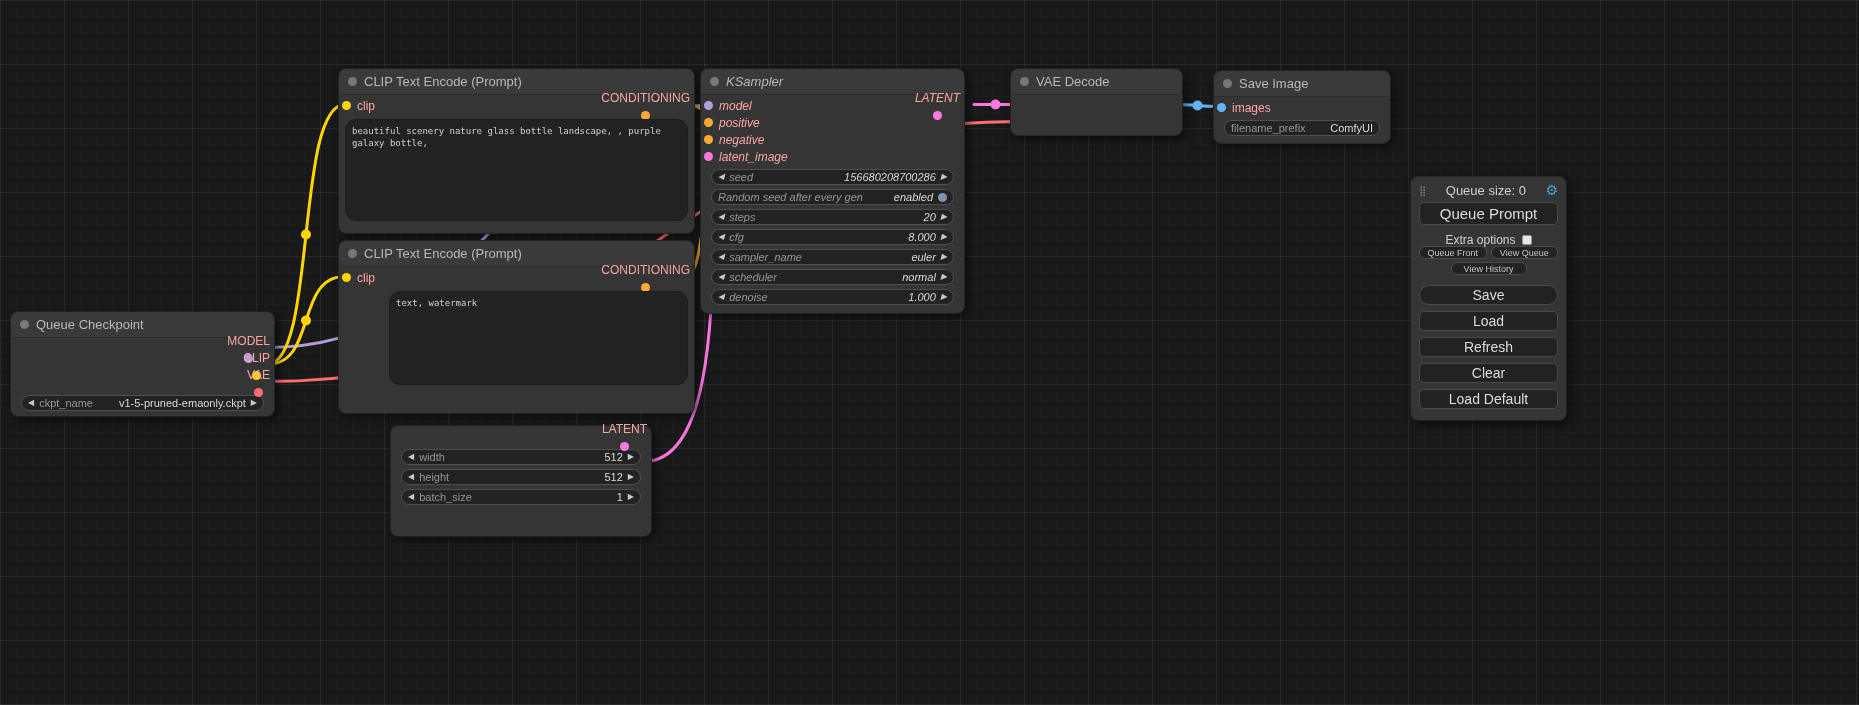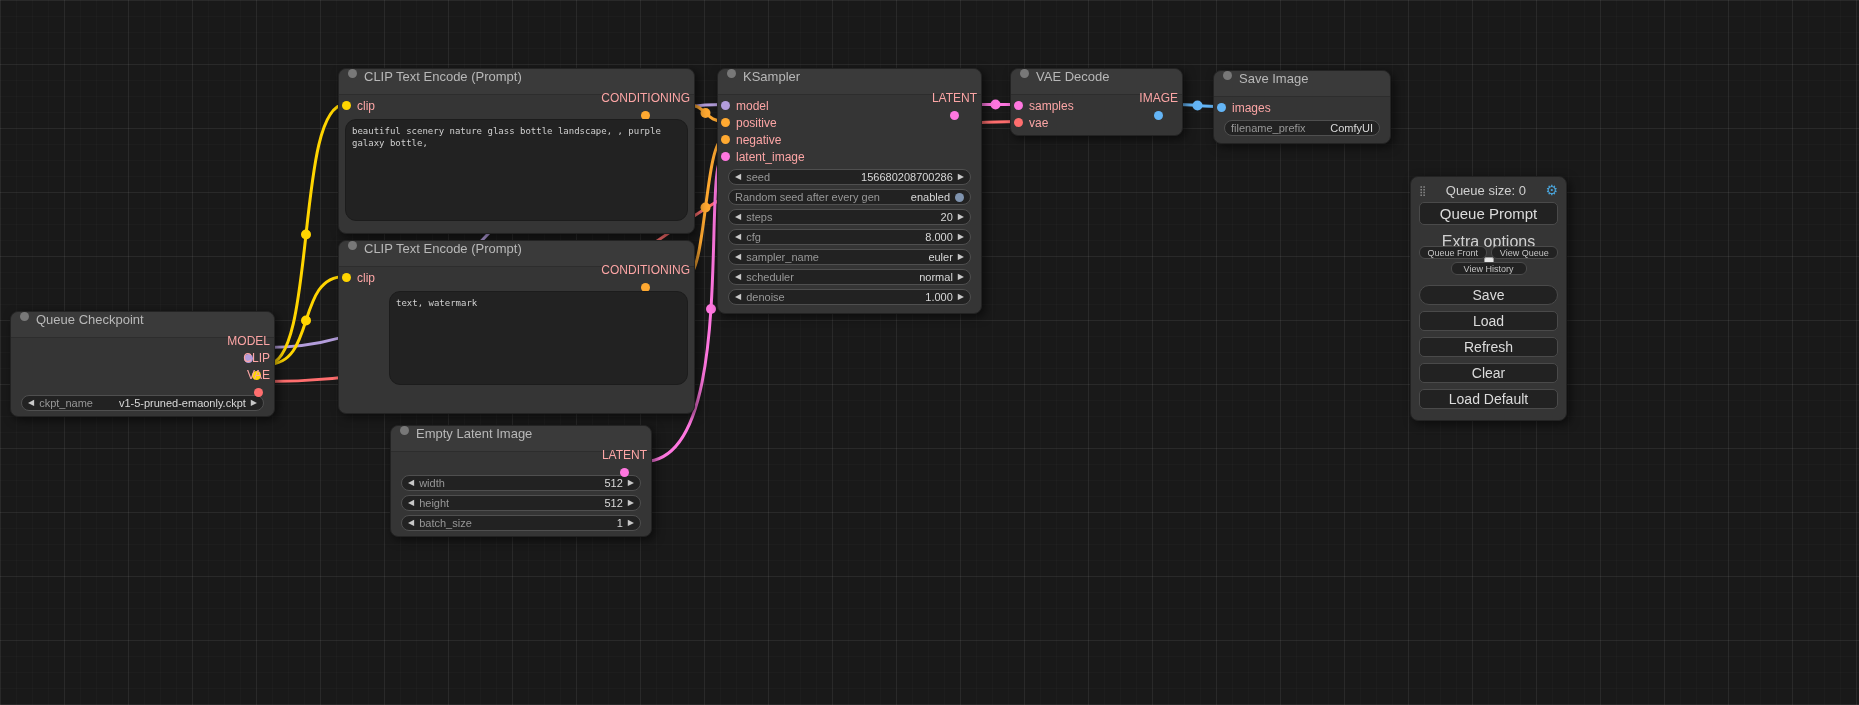--- a/index.html
+++ b/index.html
@@ -23,21 +23,21 @@
 
   .node {
     position:absolute; z-index:2;
     background:#353535;
     border:1px solid #232323;
     border-radius:8px;
     box-shadow:3px 3px 10px rgba(0,0,0,.55);
     color:#bdbdbd;
   }
   .nhead {
-    display:flex; gap:7px;
+    display:flex; align-items:center; gap:7px;
     height:26px; padding:0 9px;
     background:#3a3a3a;
     border-radius:8px 8px 0 0;
     border-bottom:1px solid #2d2d2d;
   }
   .tdot { width:9px; height:9px; border-radius:50%; background:#787878; flex:none; }
   .ntitle { font-size:13px; color:#b8b8b8; white-space:nowrap; }
   .srows { padding-top:2px; }
   .srow { display:flex; justify-content:space-between; align-items:center; height:17px; }
   .slot { display:flex; align-items:center; gap:6px; }
@@ -63,21 +63,21 @@
     font-family:"DejaVu Sans Mono", monospace;
     font-size:9px; line-height:1.35; color:#d0d0d0;
     white-space:pre-wrap; word-break:break-word;
   }
 
   
   #node-ckpt   { left:10px;   top:311px; width:265px; height:106px; }
   #node-clip1  { left:338px;  top:68px;  width:357px; height:166px; }
   #node-clip2  { left:338px;  top:240px; width:357px; height:174px; }
   #node-latent { left:390px;  top:425px; width:262px; height:112px; }
-  #node-ks     { left:717px;  top:68px;  width:265px; height:246px; }
+  #node-ks     { left:700px;  top:68px;  width:265px; height:246px;font-style:italic; }
   #node-vae    { left:1010px; top:68px;  width:173px; height:68px;  }
   #node-save   { left:1213px; top:70px;  width:178px; height:74px;  }
   #node-clip1 .ptext { top:50px; bottom:12px; }
   #node-clip2 .ptext { top:50px; bottom:28px;margin-left:44px; }
 
   
   #menu {
     position:absolute; left:1410px; top:176px; width:157px; height:245px; z-index:3;
     background:#353535; border:1px solid #232323; border-radius:8px;
     box-shadow:3px 3px 10px rgba(0,0,0,.55);
@@ -87,21 +87,21 @@
   .mdrag { color:#8a8a8a; font-size:10px; flex:none; }
   .mtitle { flex:1; text-align:center; color:#d0d0d0; font-size:13px; }
   .mgear { color:#4AA3D8; font-size:14px; flex:none; cursor:pointer; }
   button { font-family:inherit; cursor:pointer; }
   .btn {
     display:block; width:100%;
     background:#222; border:1px solid #4a4a4a; border-radius:5px;
     color:#dcdcdc; text-align:center;
   }
   .qp { height:23px; margin-top:3px; font-size:15px; }
-  .extra { display:flex; align-items:center; justify-content:space-between; gap:6px; margin-top:8px; height:13px; color:#d0d0d0; font-size:16px;flex-direction:column; }
+  .extra { display:flex; align-items:center; justify-content:center; gap:6px; margin-top:8px; height:13px; color:#d0d0d0; font-size:12px; }
   .chk { width:10px; height:10px; background:#e6e6e6; border:1px solid #999; border-radius:2px; flex:none; }
   .smallrow { display:flex; gap:4px; }
   .sbtn {
     flex:1; height:13px;
     background:#222; border:1px solid #4a4a4a; border-radius:6px;
     color:#c4c4c4; font-size:9px; line-height:10px; text-align:center;
   }
   .vhwrap { display:flex; justify-content:center; margin-top:3px; }
   .vh { flex:none; width:76px; }
   .b2 { height:20px; margin-top:6px; font-size:14px; }
@@ -202,24 +202,20 @@
       <span class="slot out">
         <span class="slabel">CONDITIONING</span>
         <span class="dot" style="background: rgb(255, 169, 49);"></span>
       </span>
     </div>
   </div>
   <div class="ptext">text, watermark</div>
 </div>
 
 <div class="node" id="node-latent">
-  <div class="nhead">
-    <span class="tdot"></span>
-    <span class="ntitle">Empty Latent Image</span>
-  </div>
   <div class="srows">
     <div class="srow">
       <span class="slot out">
         <span class="slabel">LATENT</span>
         <span class="dot" style="background: rgb(255, 119, 224);"></span>
       </span>
     </div>
   </div>
   <div class="widgets">
     <div class="widget">
@@ -320,38 +316,20 @@
       <span class="wval">1.000</span>
       <span class="warr">▶</span>
     </div>
   </div>
 </div>
 
 <div class="node" id="node-vae">
   <div class="nhead">
     <span class="tdot"></span>
     <span class="ntitle">VAE Decode</span>
-  </div>
-  <div class="srows">
-    <div class="srow">
-      <span class="slot in">
-        <span class="dot" style="background: rgb(255, 119, 224);"></span>
-        <span class="slabel">samples</span>
-      </span>
-      <span class="slot out">
-        <span class="slabel">IMAGE</span>
-        <span class="dot" style="background: rgb(100, 181, 246);"></span>
-      </span>
-    </div>
-    <div class="srow">
-      <span class="slot in">
-        <span class="dot" style="background: rgb(255, 110, 110);"></span>
-        <span class="slabel">vae</span>
-      </span>
-    </div>
   </div>
 </div>
 
 <div class="node" id="node-save">
   <div class="nhead">
     <span class="tdot"></span>
     <span class="ntitle">Save Image</span>
   </div>
   <div class="srows">
     <div class="srow">

